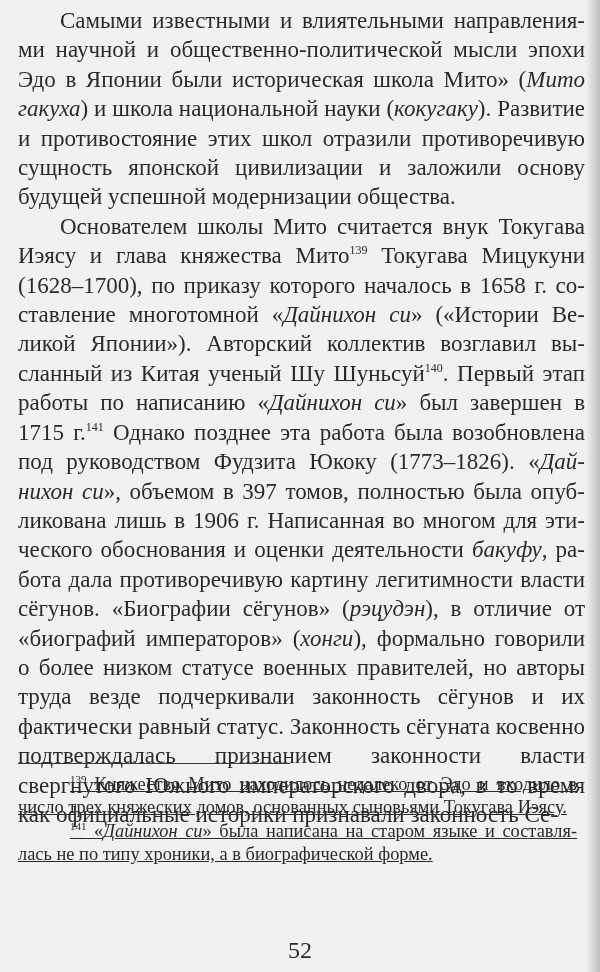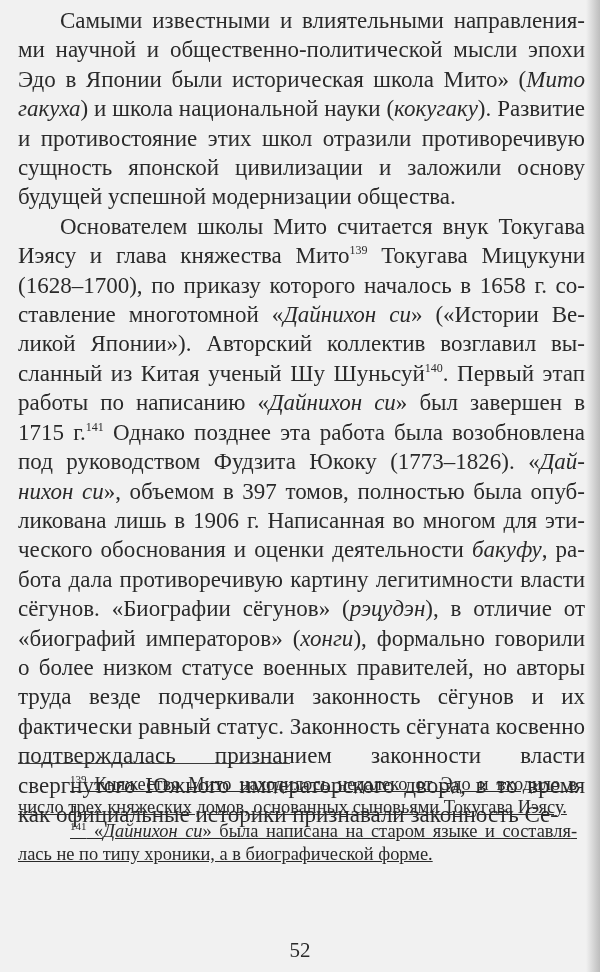--- a/index.html
+++ b/index.html
@@ -39,21 +39,21 @@
       margin: 0;
       font-size: 18.4px;
       line-height: 23.4px;
       text-align: justify;
       text-indent: 52px;
       text-decoration: underline;
     }
     .footnotes sup { font-size: 11px; vertical-align: 7px; line-height: 0; }
     .page-number {
       position: absolute; left: 0; width: 600px; top: 938px;
-      text-align: center; font-size: 21px; line-height: 24px;
+      text-align: center; font-size: 24px; line-height: 24px;
     }
   </style>
 </head>
 <body>
 
 <div class="page">
   <div class="main">
     <p><span>Самыми известными и влиятельными направления­ми научной и общественно-политической мысли эпохи Эдо в Японии были историческая школа Мито» (</span><i>Мито гакуха</i><span>) и школа национальной науки (</span><i>кокугаку</i><span>). Разви­тие и противостояние этих школ отразили противоречи­вую сущность японской цивилизации и заложили осно­ву будущей успешной модернизации общества.</span></p>
     <p><span>Основателем школы Мито считается внук Токугава Иэясу и глава княжества Мито</span><sup class="fn">139</sup><span> Токугава Мицукуни (1628–1700), по приказу которого началось в 1658 г. со­ставление многотомной «</span><i>Дайнихон си</i><span>» («Истории Ве­ликой Японии»). Авторский коллектив возглавил вы­сланный из Китая ученый Шу Шуньсуй</span><sup class="fn">140</sup><span>. Первый этап работы по написанию «</span><i>Дайнихон си</i><span>» был завершен в 1715 г.</span><sup class="fn">141</sup><span> Однако позднее эта работа была возобновлена под руководством Фудзита Юкоку (1773–1826). «</span><i>Дай­нихон си</i><span>», объемом в 397 томов, полностью была опуб­ликована лишь в 1906 г. Написанная во многом для эти­ческого обоснования и оценки деятельности </span><i>бакуфу</i><span>, ра­бота дала противоречивую картину легитимности вла­сти сёгунов. «Биографии сёгунов» (</span><i>рэцудэн</i><span>), в отличие от «биографий императоров» (</span><i>хонги</i><span>), формально гово­рили о более низком статусе военных правителей, но авторы труда везде подчеркивали законность сёгунов и их фактически равный статус. Законность сёгуната кос­венно подтверждалась признанием законности власти свергнутого Южного императорского двора, в то время как официальные историки признавали законность Се-</span></p>
   </div>

